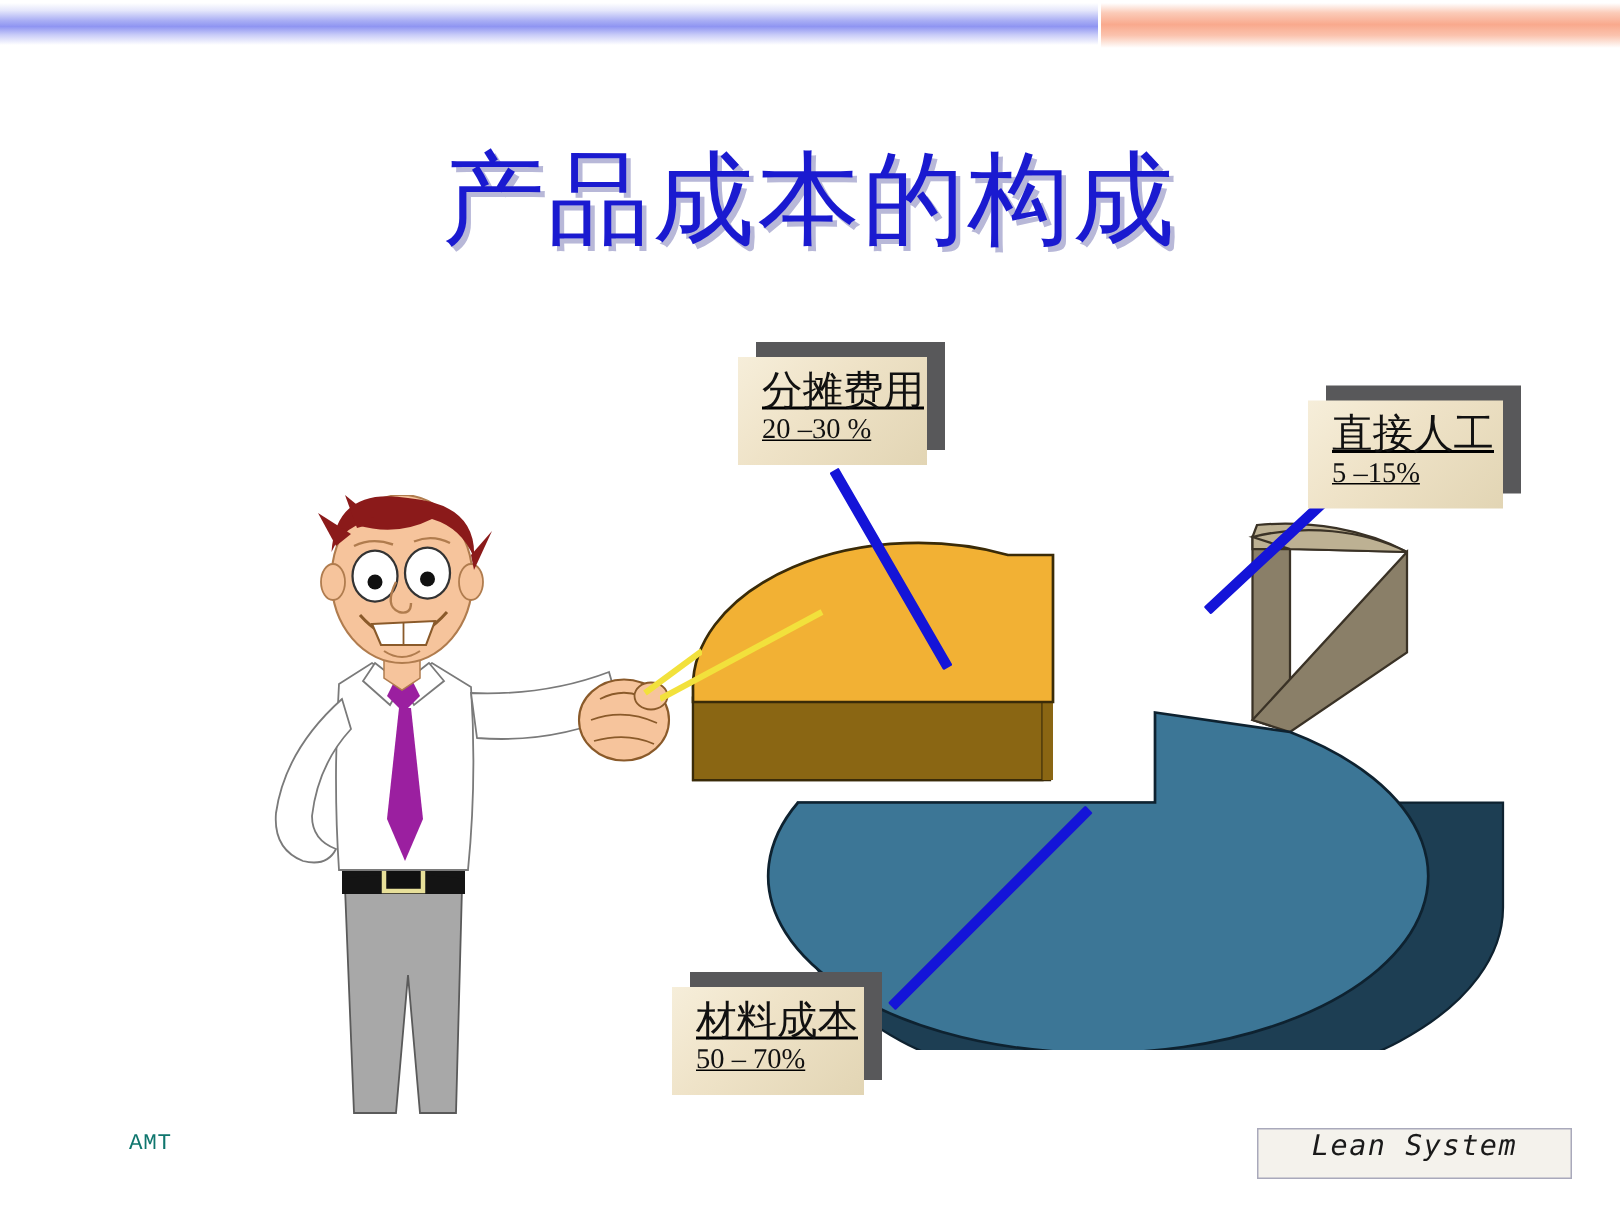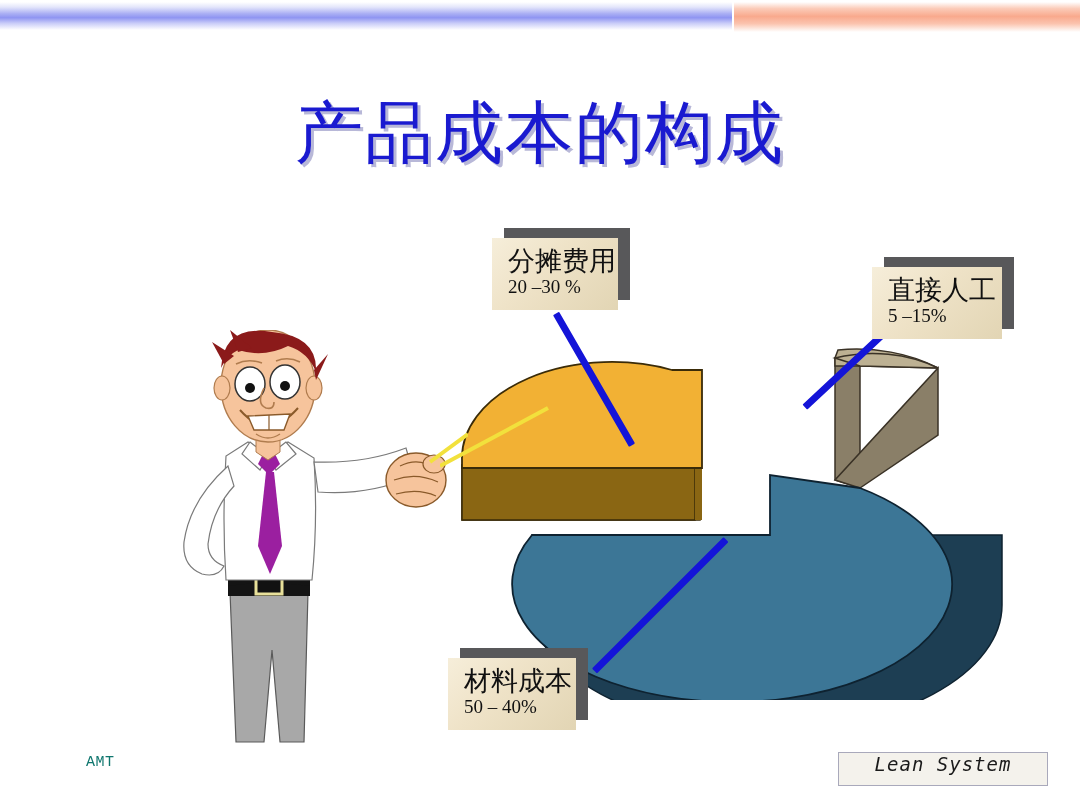--- a/index.html
+++ b/index.html
@@ -73,20 +73,21 @@
     height: 100%;
     background: #58585a;
   }
   .callout .box {
     position: relative;
     background: linear-gradient(135deg, #f6eeda 0%, #efe3c8 40%, #e2d5b4 100%);
     padding: 8px 14px 10px 16px;
     box-sizing: border-box;
     width: 100%;
     height: 100%;
+    text-decoration: underline;
   }
   .callout .line1 {
     font-size: 27px;
     color: #111111;
     line-height: 1.12;
     white-space: nowrap;
     font-family: "DejaVu Serif", "Liberation Serif", serif;
   }
   .callout .line2 {
     font-size: 19px;
@@ -208,21 +209,21 @@
     <div class="box">
       <div class="line1">直接人工</div>
       <div class="line2">5 –15%</div>
     </div>
   </div>
 
   <div class="callout" id="callout-material">
     <div class="shadow"></div>
     <div class="box">
       <div class="line1">材料成本</div>
-      <div class="line2">50 – 40%</div>
+      <div class="line2">50 – 70%</div>
     </div>
   </div>
 
   <div id="man">
     <svg width="300" height="420" viewBox="0 0 300 420">
 
       <path d="M 62 262 L 140 262 L 136 412 L 112 412 L 104 320 L 96 412 L 68 412 Z" fill="#a8a8a8" stroke="#5a5a5a" stroke-width="1.2"></path>
 
       <rect x="60" y="246" width="82" height="20" fill="#141414"></rect>
       <path d="M 60 246 Q 100 240 142 246 L 142 256 Q 100 250 60 256 Z" fill="#141414"></path>

